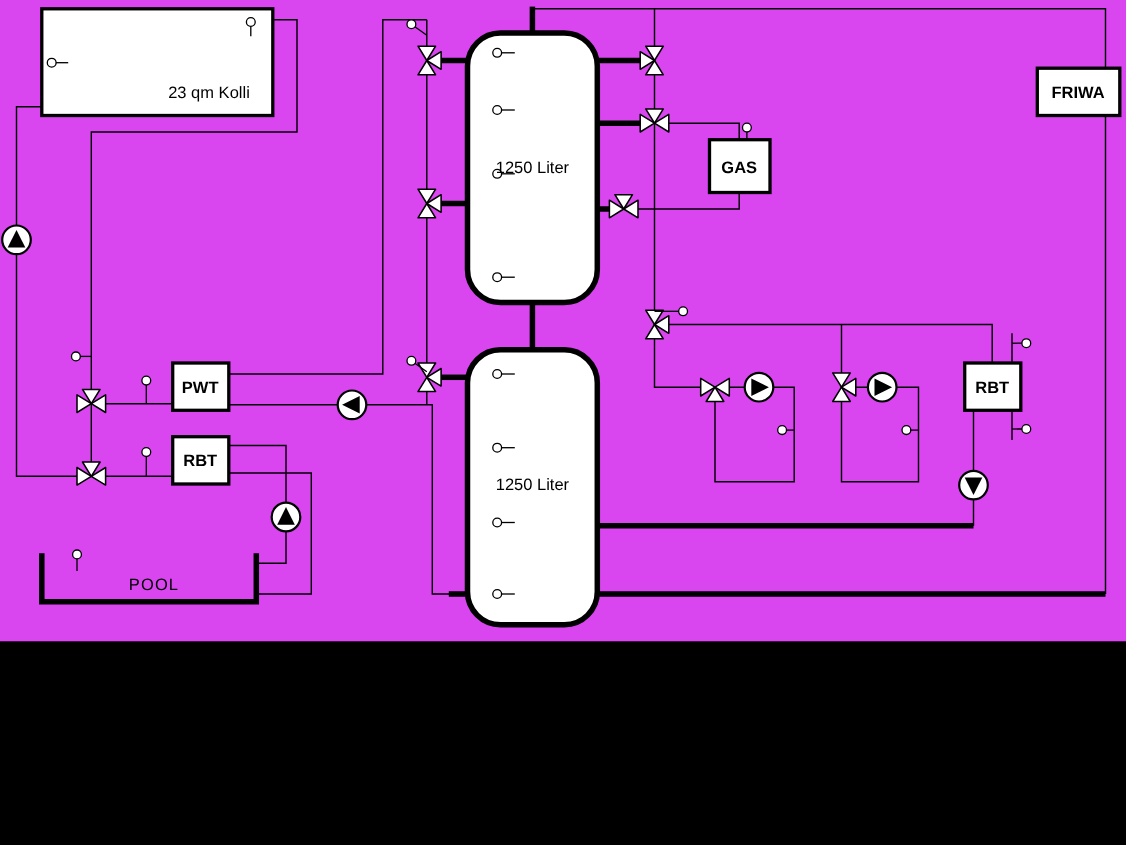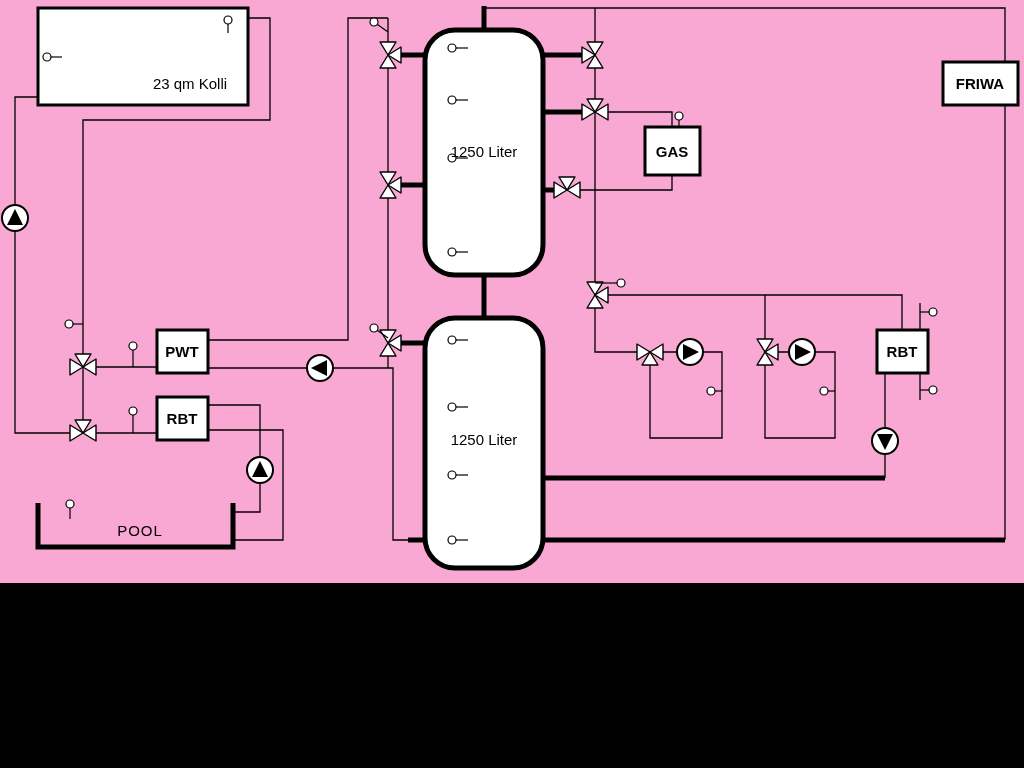--- a/index.html
+++ b/index.html
@@ -1,16 +1,16 @@
 <!DOCTYPE html>
 <html><head>
 <meta charset="utf-8">
 <style>
   html,body{margin:0;padding:0;background:#000;}
-  .stage{position:relative;width:1024px;height:768px;background:#f9a8d4;overflow:hidden;
+  .stage{position:relative;width:1024px;height:768px;background:#d946ef;overflow:hidden;
          font-family:"Liberation Sans",sans-serif;}
   svg{display:block;}
   .pipe{stroke:#000;stroke-width:1.3;fill:none;}
   .pipe-thick{stroke:#000;stroke-width:5;fill:none;}
   .box{fill:#fff;stroke:#000;stroke-width:3;}
   .tank{fill:#fff;stroke:#000;stroke-width:5;}
   .pool{fill:none;stroke:#000;stroke-width:5;}
   .lbl{fill:#000;font-size:15px;text-anchor:middle;font-family:"Liberation Sans",sans-serif;}
   .lbl-bold{font-weight:bold;}
   .lbl-pool{letter-spacing:1px;}

